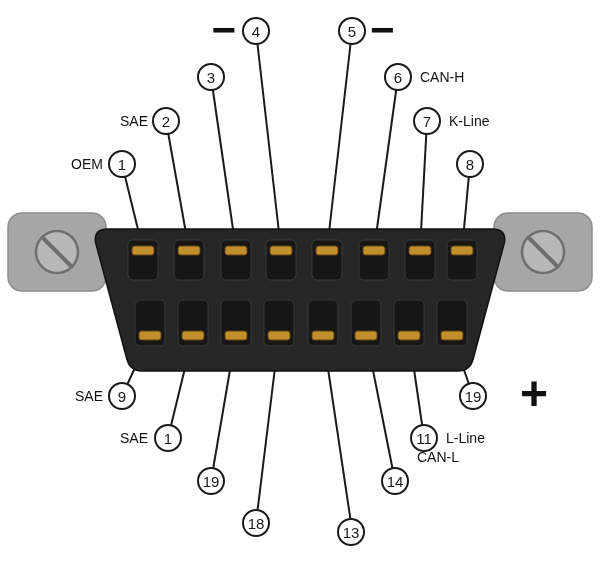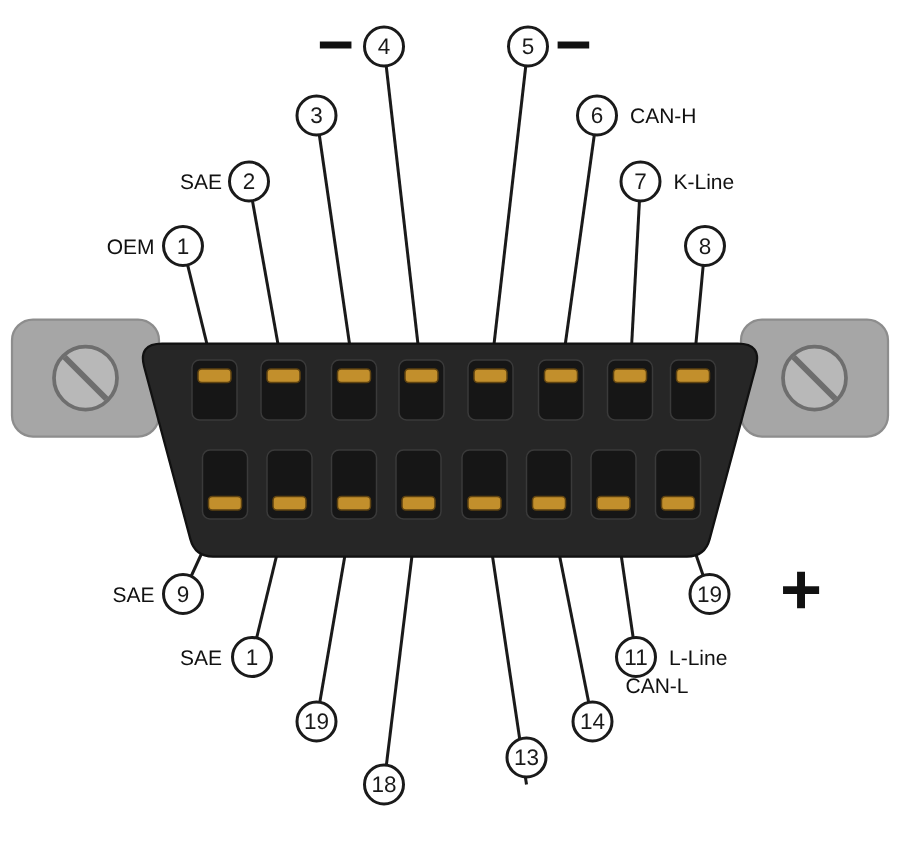--- a/index.html
+++ b/index.html
@@ -125,21 +125,21 @@
   <div class="pin-circle" style="left:197px;top:63px">3</div>
   <div class="pin-circle" style="left:242px;top:17px">4</div>
   <div class="pin-circle" style="left:338px;top:17px">5</div>
   <div class="pin-circle" style="left:384px;top:63px">6</div>
   <div class="pin-circle" style="left:413px;top:107px">7</div>
   <div class="pin-circle" style="left:456px;top:150px">8</div>
   <div class="pin-circle" style="left:108px;top:382px">9</div>
   <div class="pin-circle" style="left:154px;top:424px">1</div>
   <div class="pin-circle" style="left:197px;top:467px">19</div>
   <div class="pin-circle" style="left:242px;top:509px">18</div>
-  <div class="pin-circle" style="left:337px;top:491px">13</div>
+  <div class="pin-circle" style="left:337px;top:518px">13</div>
   <div class="pin-circle" style="left:381px;top:467px">14</div>
   <div class="pin-circle" style="left:410px;top:424px">11</div>
   <div class="pin-circle" style="left:459px;top:382px">19</div>
 
   <div class="lbl left" style="left:103px;top:164px">OEM</div>
   <div class="lbl left" style="left:148px;top:121px">SAE</div>
   <div class="lbl left sym" style="left:236px;top:30px">−</div>
   <div class="lbl right sym" style="left:370px;top:30px">−</div>
   <div class="lbl right" style="left:420px;top:77px">CAN-H</div>
   <div class="lbl right" style="left:449px;top:121px">K-Line</div>

